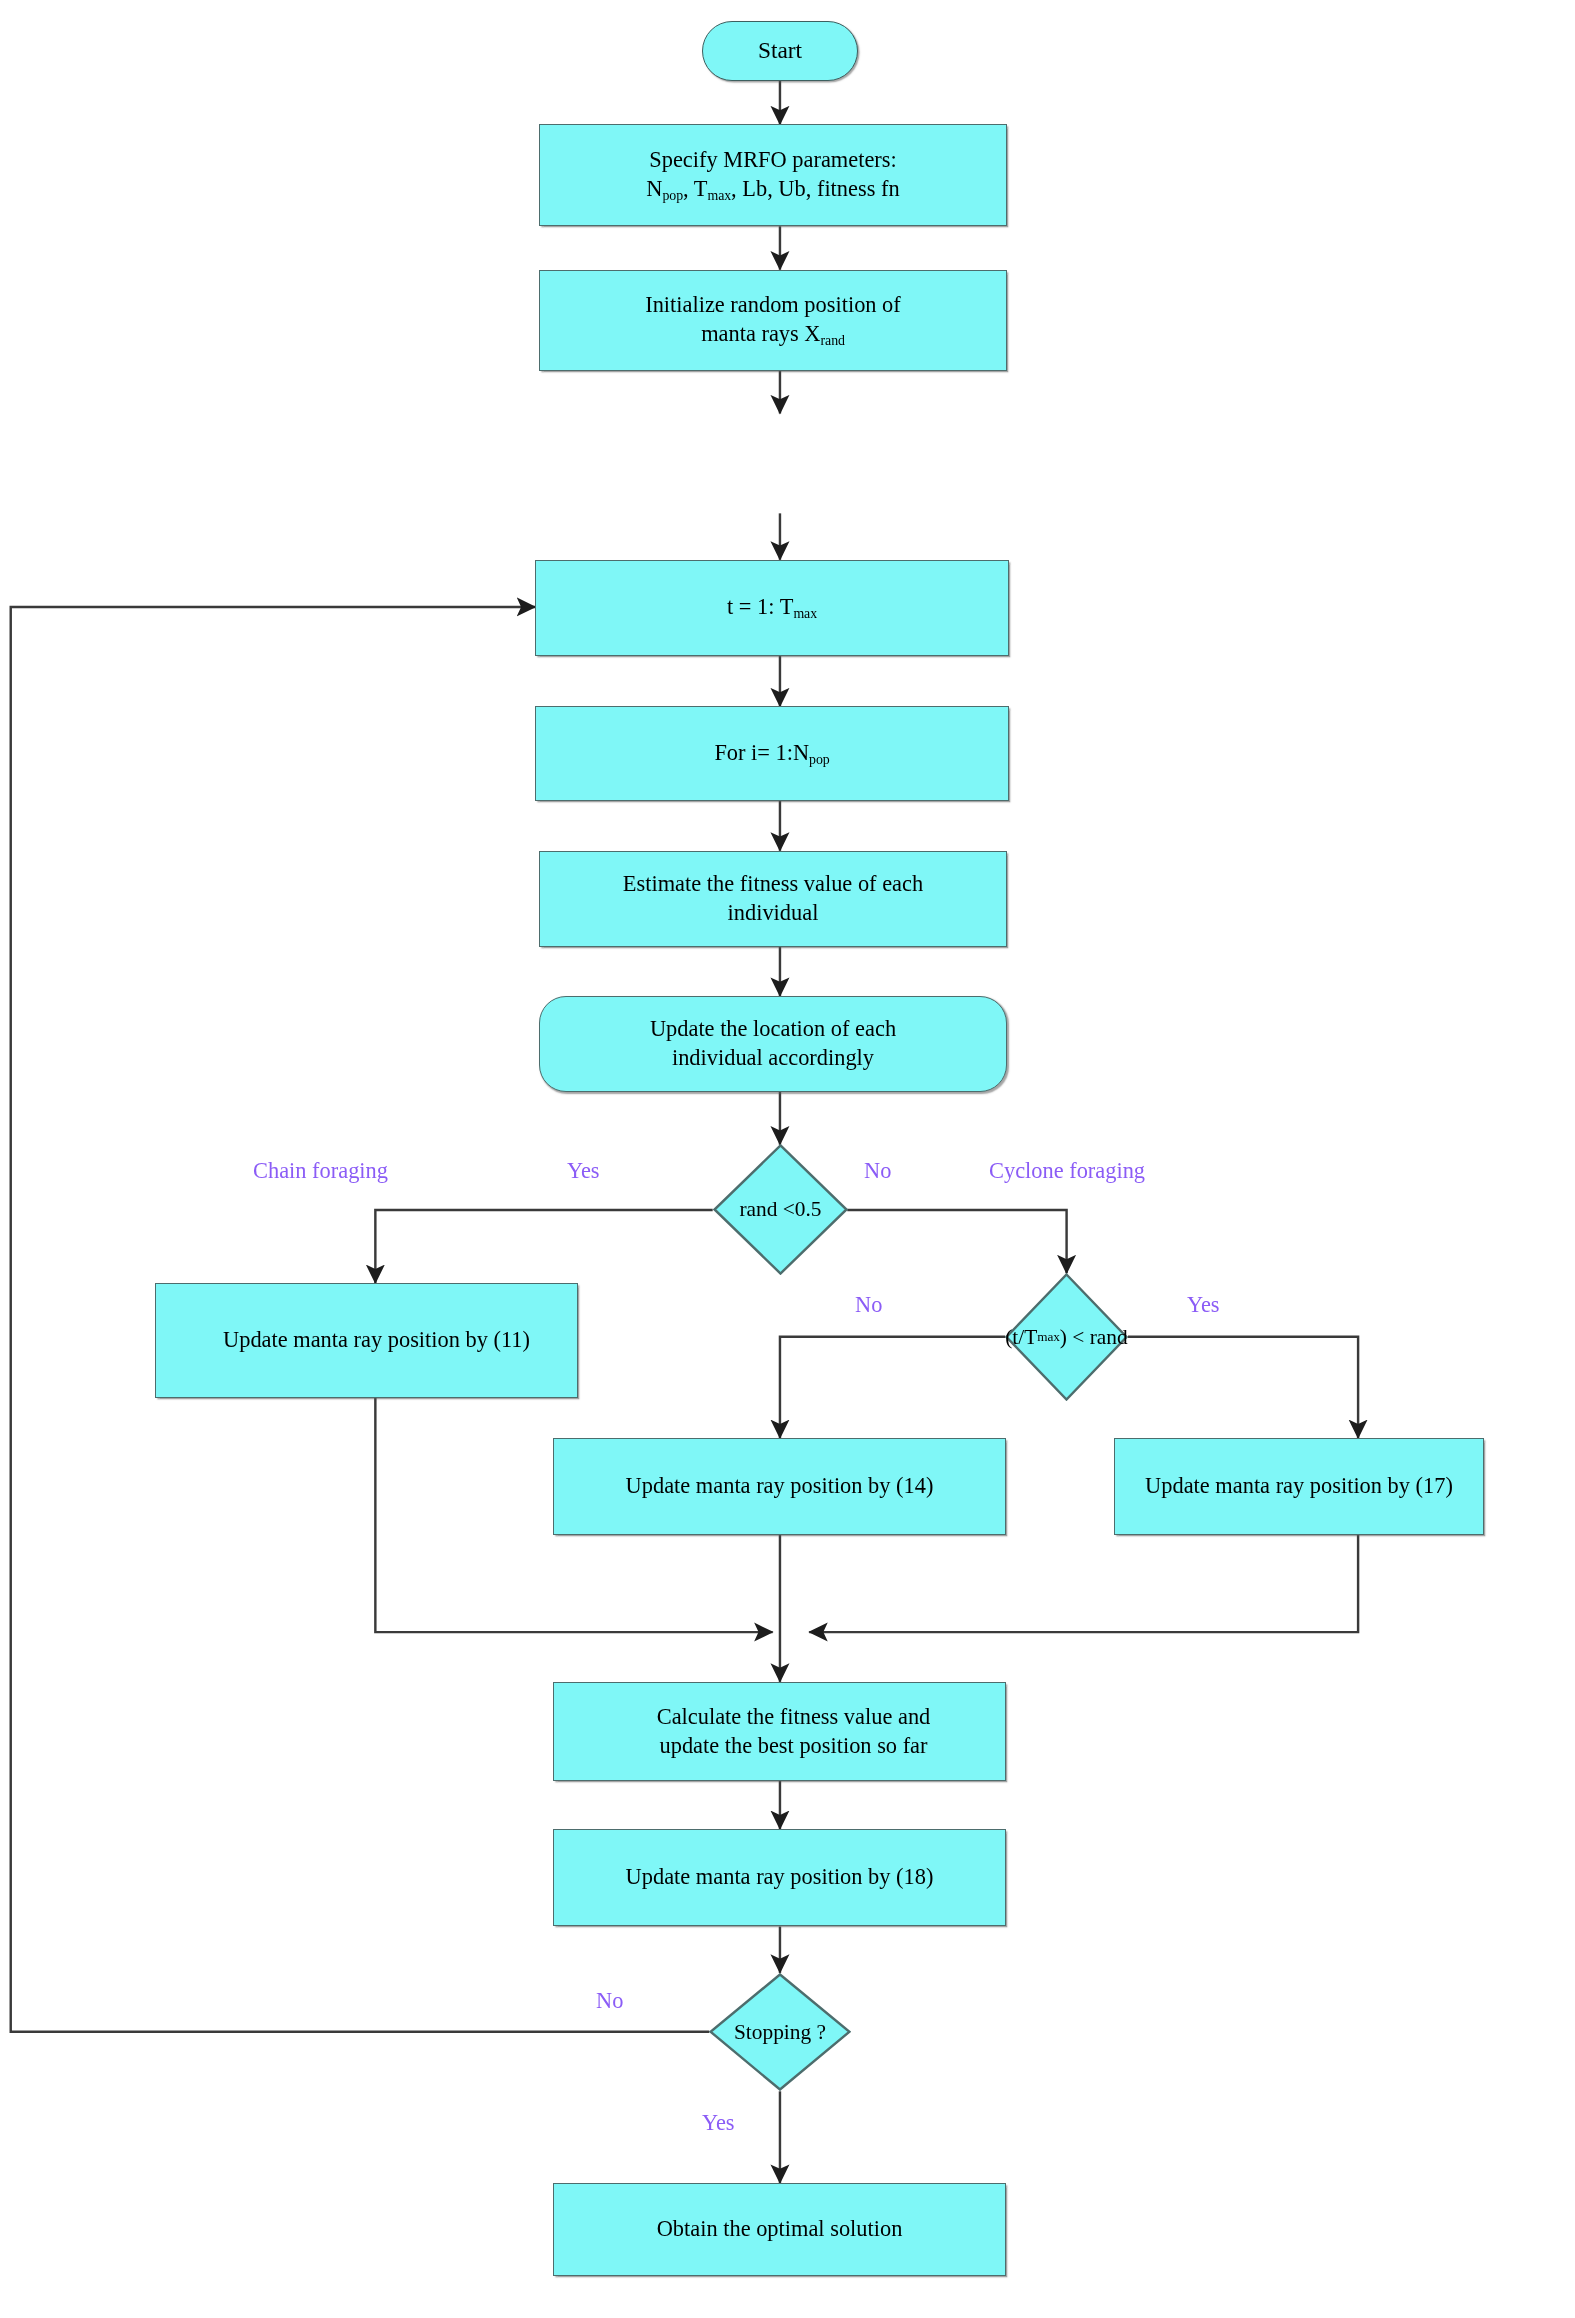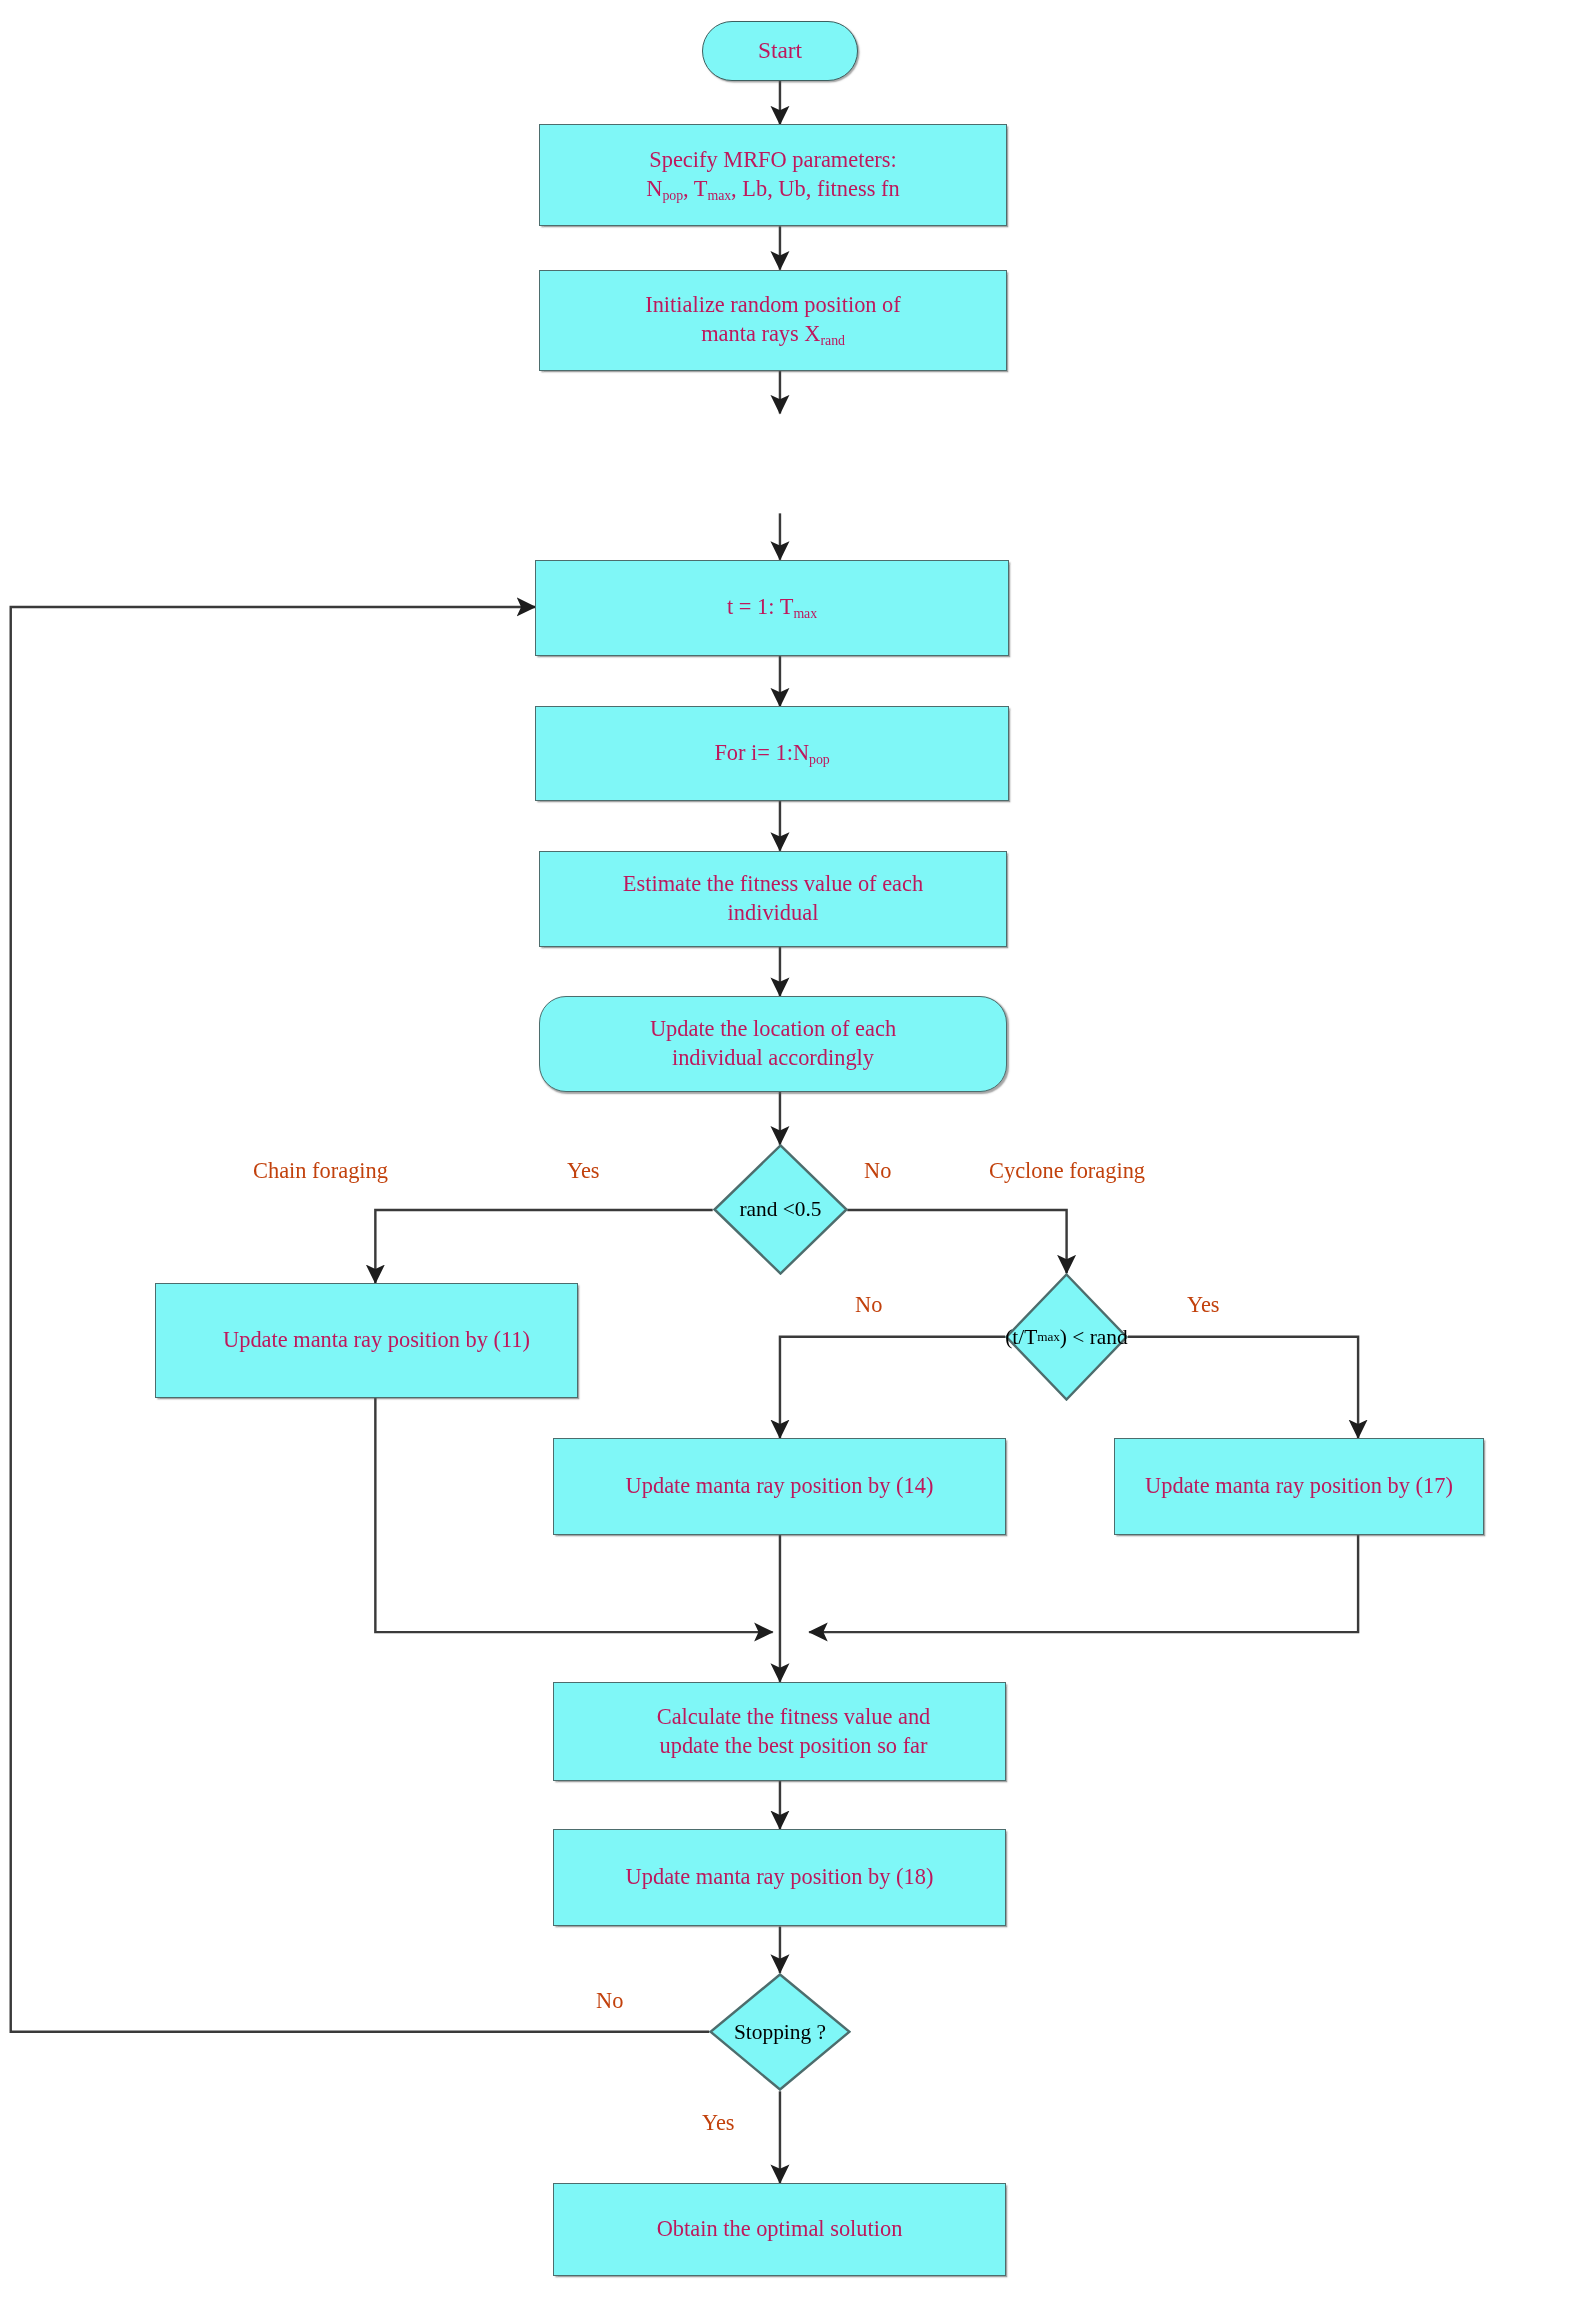--- a/index.html
+++ b/index.html
@@ -4,35 +4,35 @@
 <title>MRFO Flowchart</title>
 <style>
   html,body{margin:0;padding:0;background:#ffffff;}
   body{width:1576px;height:2319px;overflow:hidden;
        font-family:"Liberation Serif", "DejaVu Serif", serif;}
   #chart{position:relative;width:1576px;height:2319px;background:#ffffff;}
   svg#wires{position:absolute;left:0;top:0;width:1576px;height:2319px;}
 
   .node{position:absolute;box-sizing:border-box;
         display:flex;align-items:center;justify-content:center;text-align:center;
-        color:#be185d;line-height:1.28;}
+        color:#000000;line-height:1.28;}
 
   .proc{background:#7FF7F7;border:1.5px solid #4d6d6d;
         box-shadow:1.5px 1.5px 1.5px rgba(90,90,90,.55);}
   .proc.highlight{background:#00FFFF;}
 
   .terminal{background:#7FF7F7;border:1.5px solid #3d5f5f;border-radius:30px;
             box-shadow:1.5px 1.5px 1.5px rgba(90,90,90,.55);}
 
   .diamond-wrap{position:absolute;}
   .diamond-wrap .dlabel{position:absolute;left:0;top:0;width:100%;height:100%;
         display:flex;align-items:center;justify-content:center;text-align:center;
         color:#000;z-index:3;}
 
-  .edge-label{position:absolute;color:#c2410c;white-space:nowrap;}
+  .edge-label{position:absolute;color:#8b5cf6;white-space:nowrap;}
 
   .f44{font-size:21.4px;}
   .f46{font-size:22.4px;}
   .f48{font-size:23.4px;}
   sub{font-size:0.62em;vertical-align:-0.28em;letter-spacing:-0.1px;}
 </style>
 </head>
 <body>
 
 <div id="chart">

